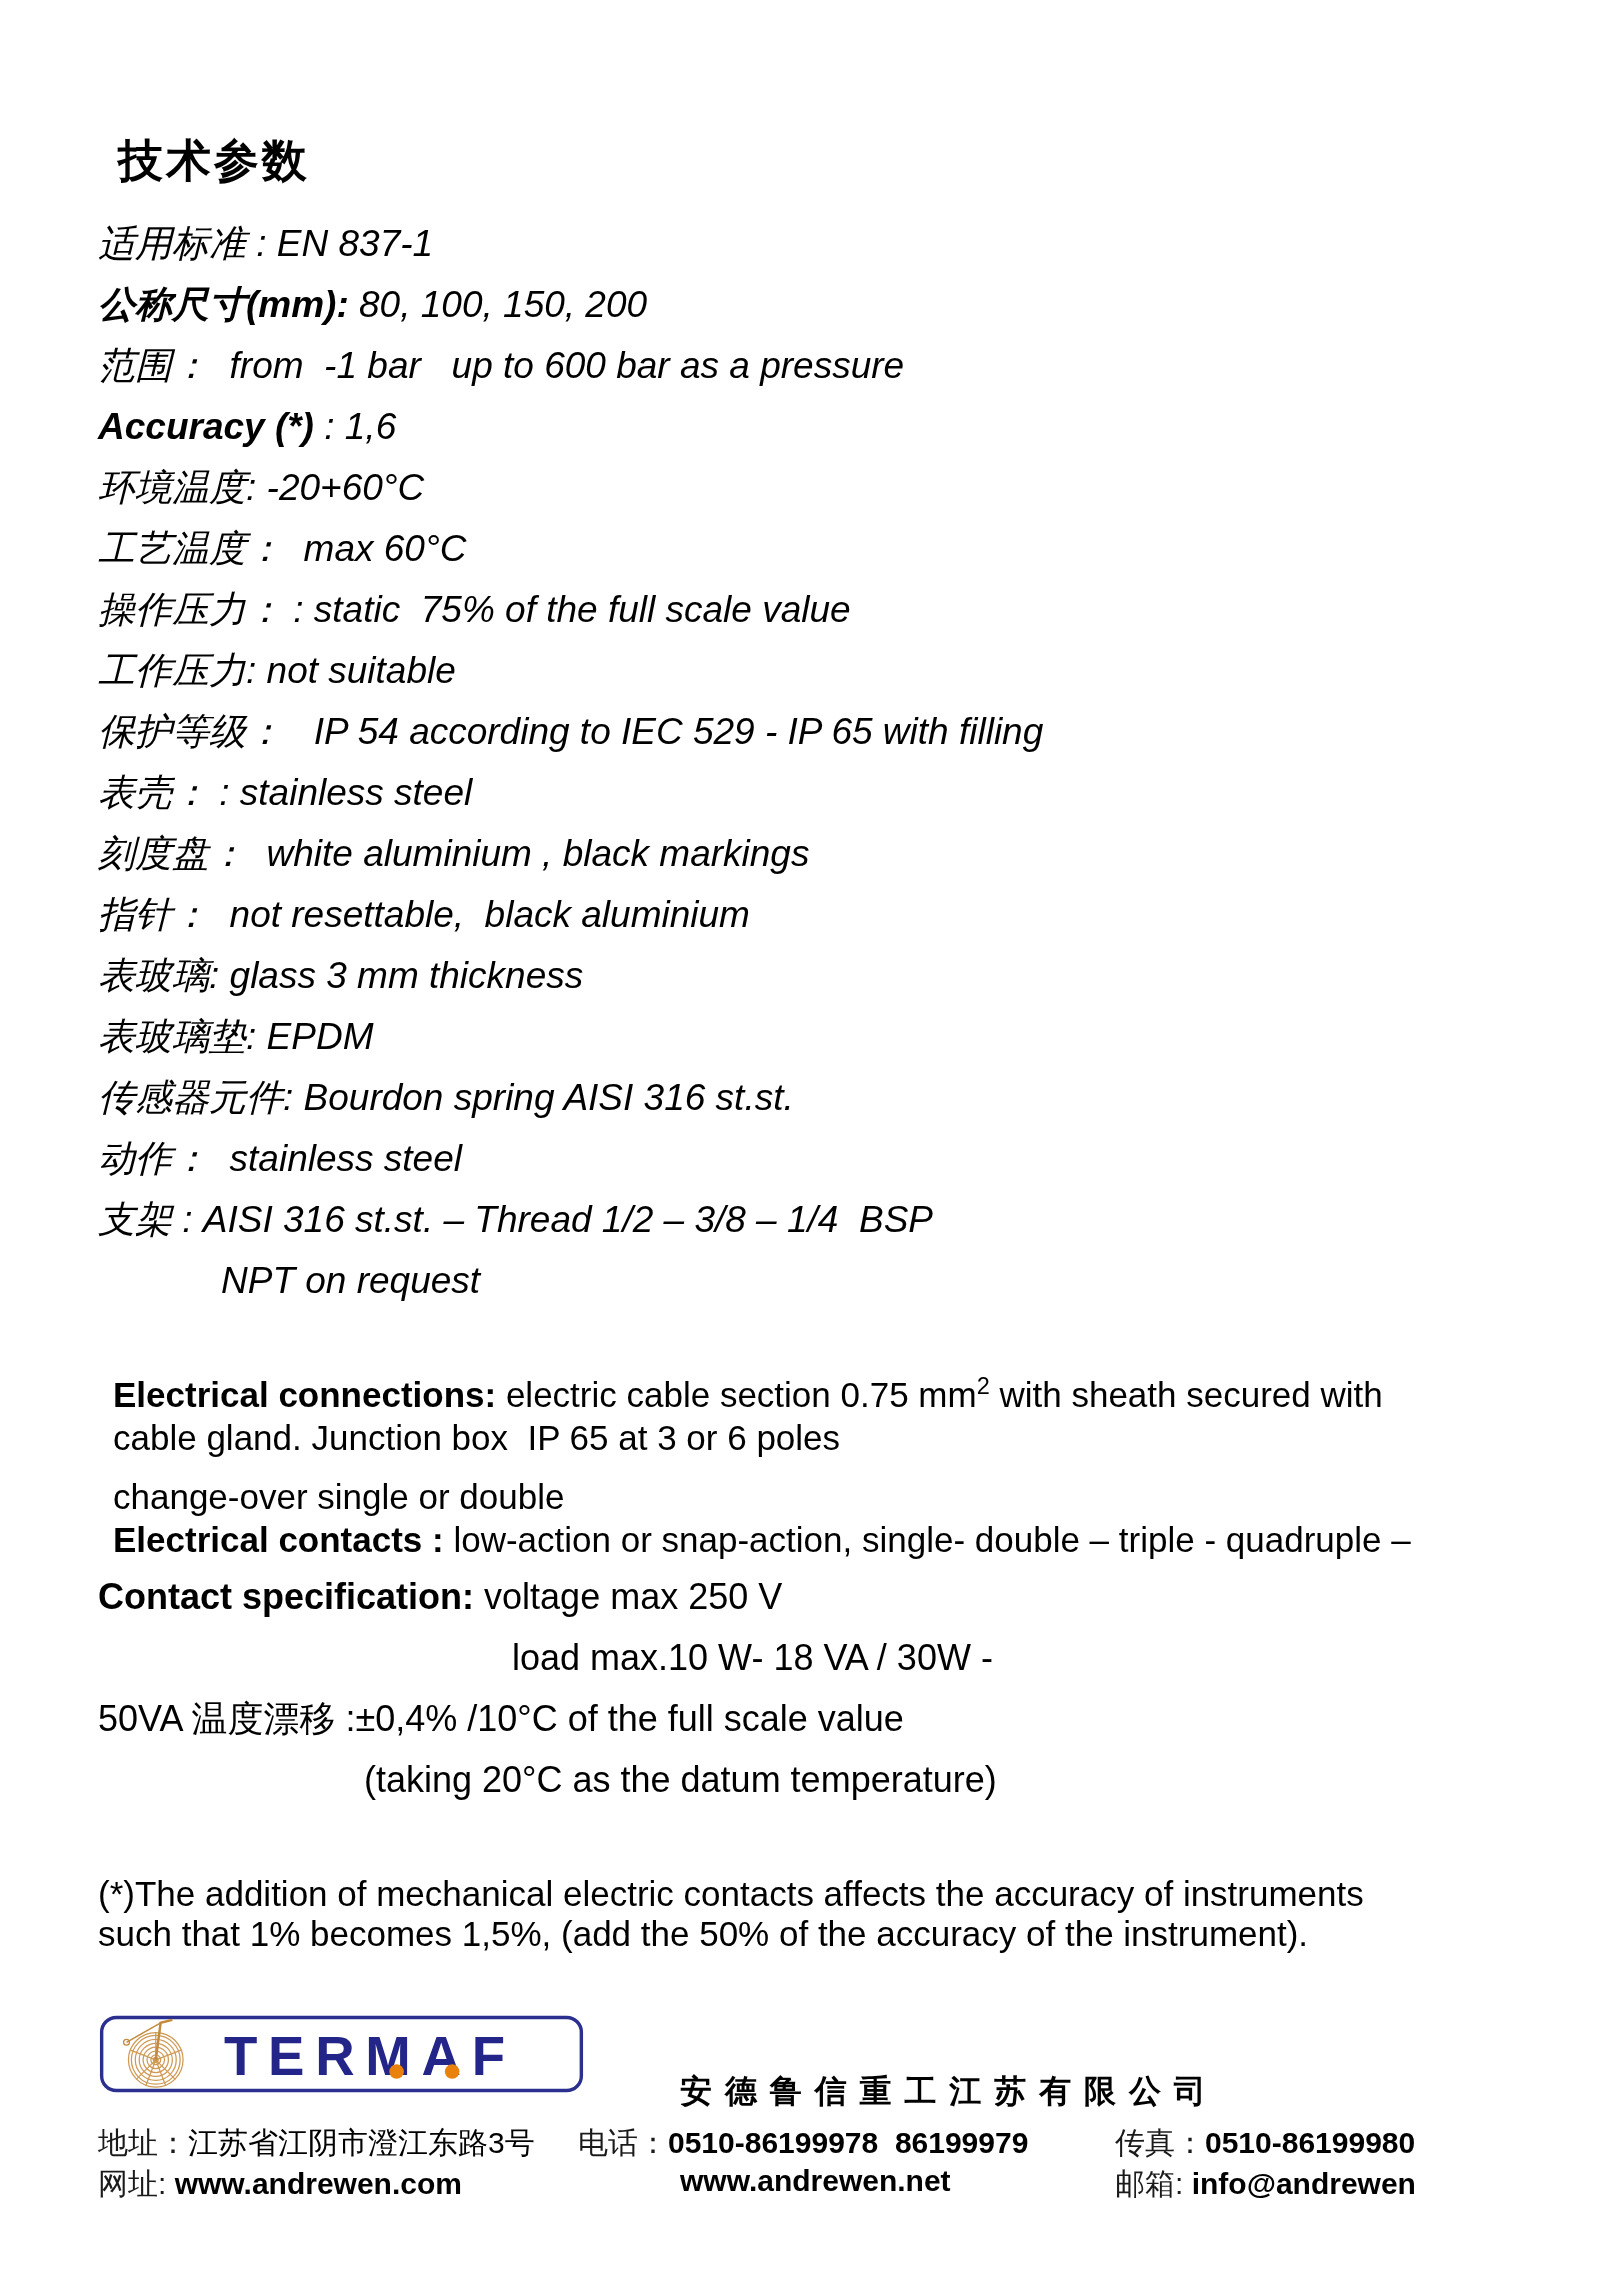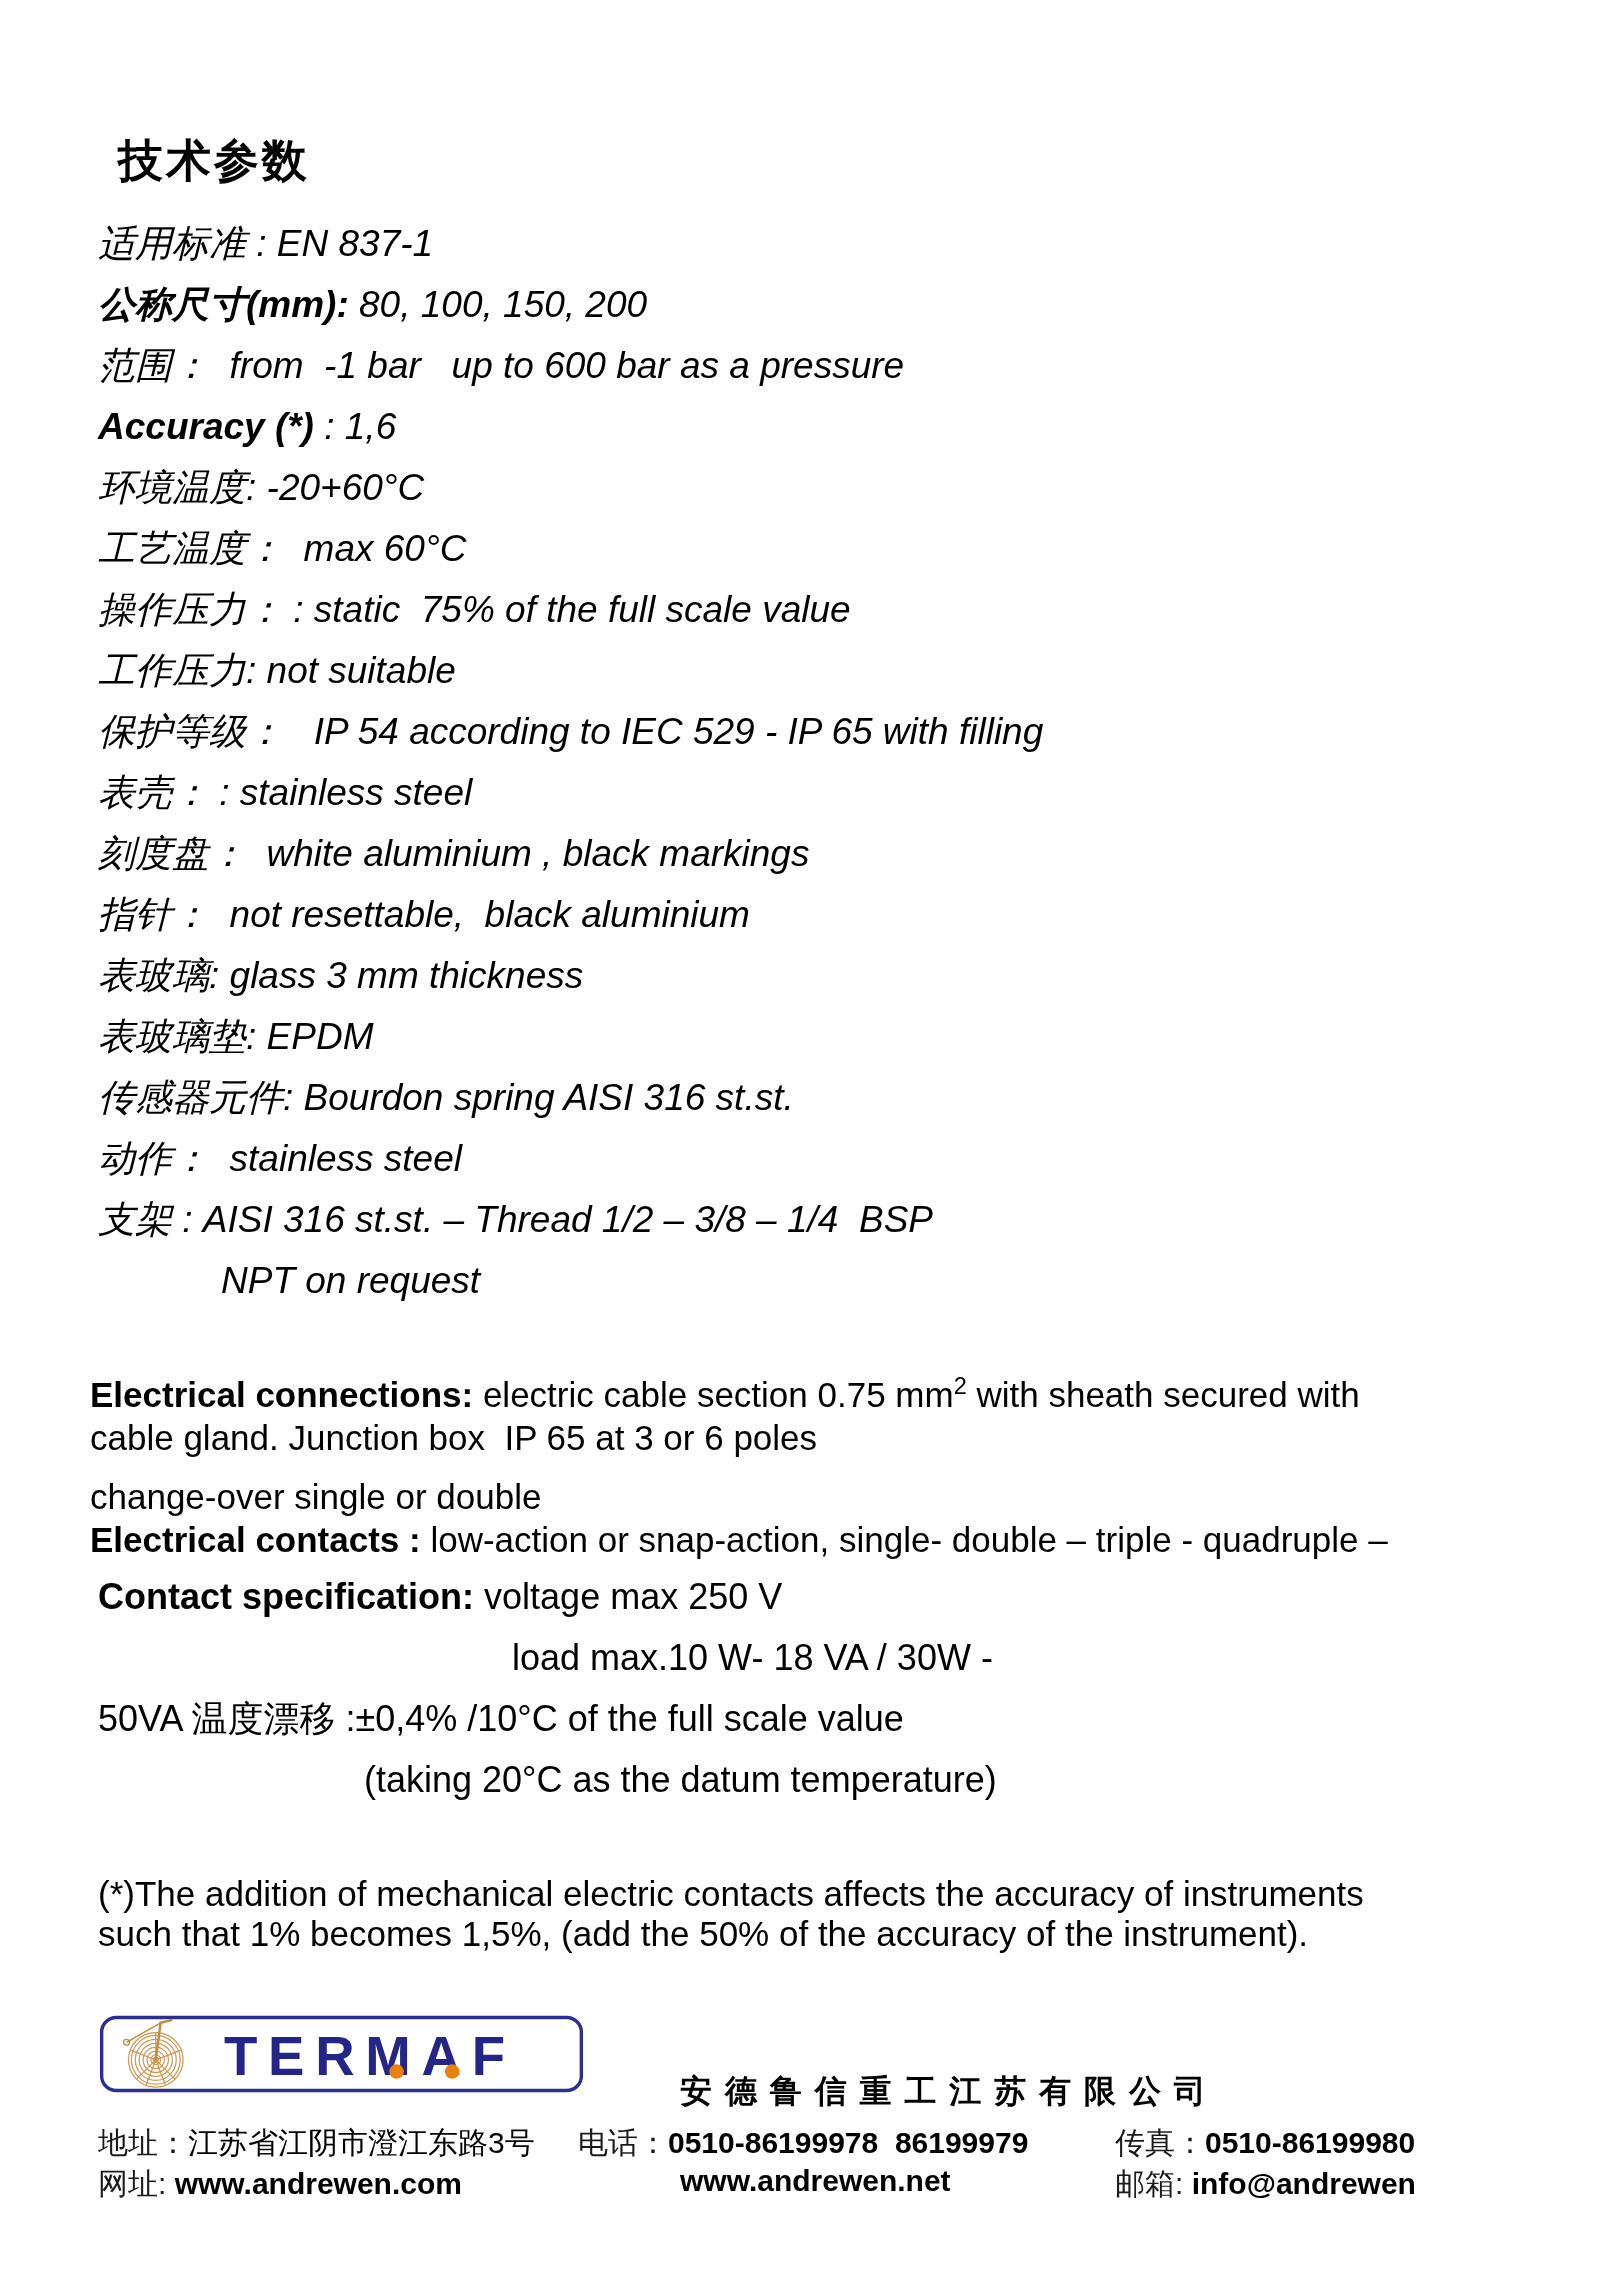--- a/index.html
+++ b/index.html
@@ -13,21 +13,21 @@
     left:98px;top:131px;font-size:45px;font-weight:700;letter-spacing:2.9px;
     white-space:pre;
     margin-left:20px;
   }
   #specs{left:98px;top:213px;width:1451px;font-style:italic;}
   .row{height:61px;line-height:61px;font-size:37px;white-space:pre;}
   .lbl{white-space:pre;}
   .val{white-space:pre;}
   .b{font-weight:700;}
   .indent-npt{padding-left:123px;}
-  .para{left:90px;width:1443px;font-size:35px;line-height:43px;}
+  .para{left:113px;width:1443px;font-size:35px;line-height:43px;}
   #para-connections{top:1373px;}
   #para-contacts{top:1475px;}
   .pline{white-space:pre;}
   sup{font-size:23.5px;vertical-align:super;line-height:0;}
   #contact-block{left:98px;top:1566px;width:1451px;}
   .cline{height:61px;line-height:61px;font-size:36px;white-space:pre;}
   .ind-load{padding-left:414px;}
   .ind-datum{padding-left:266px;}
   #footnote{left:98px;top:1874px;width:1460px;font-size:35px;line-height:40px;}
   

